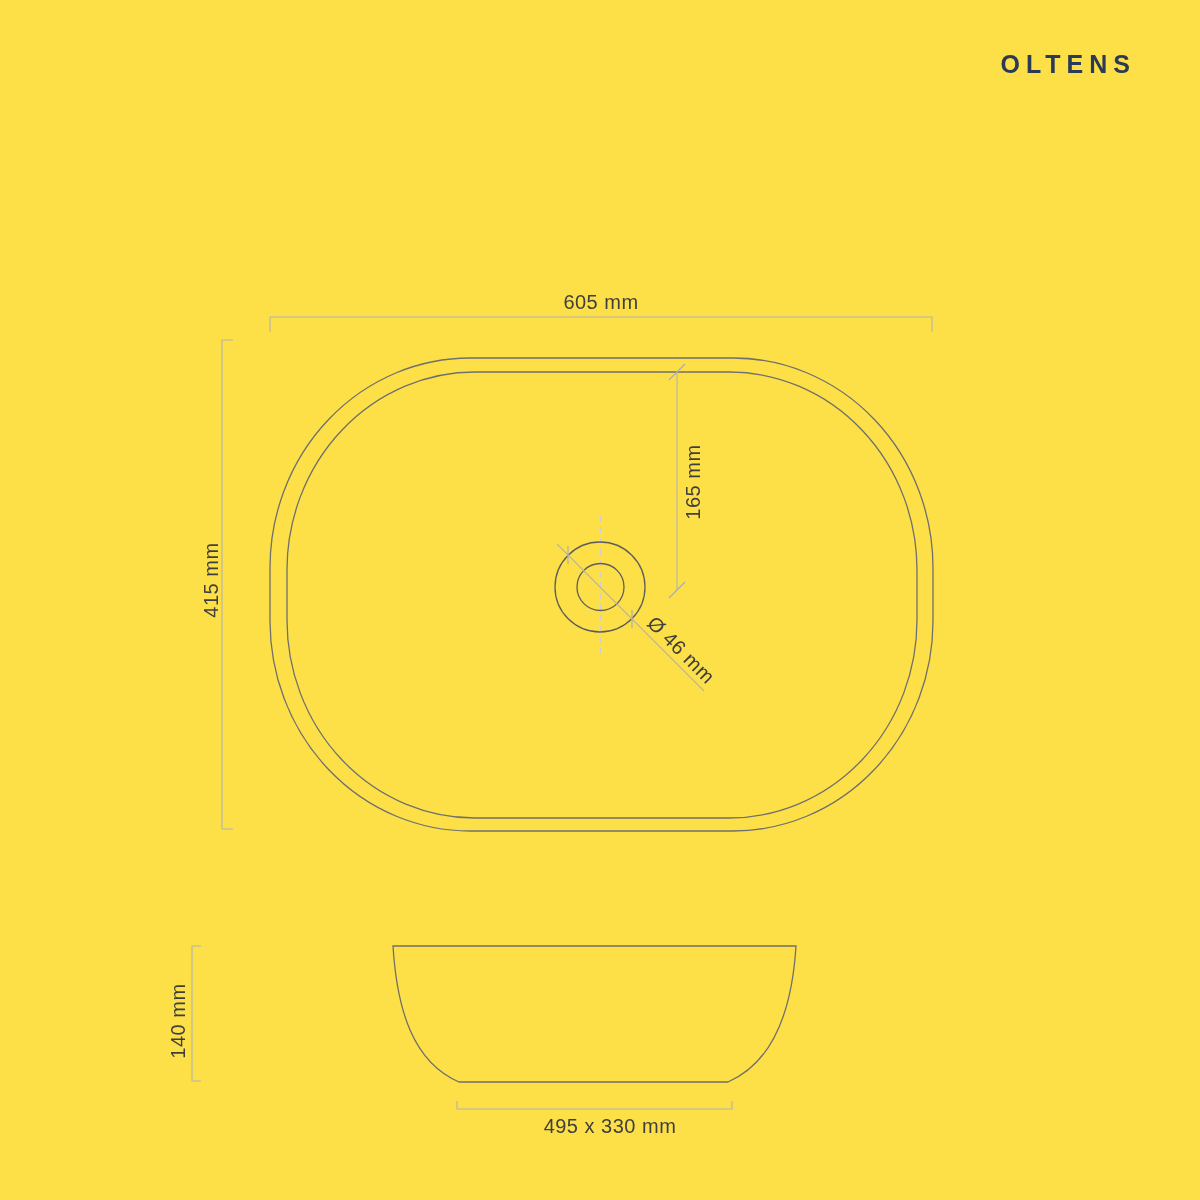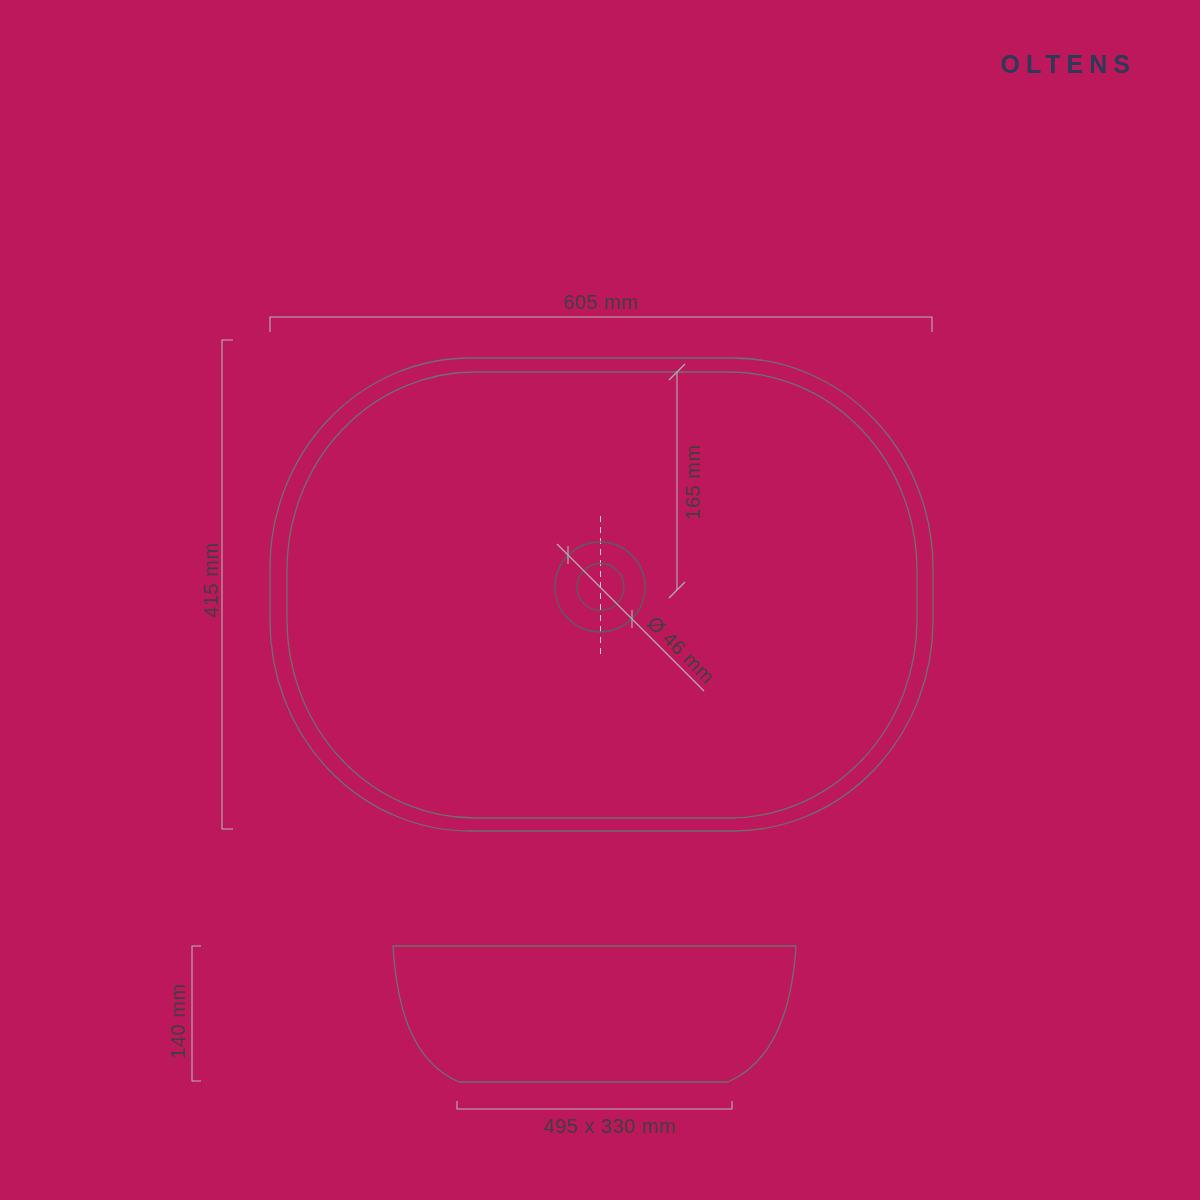--- a/index.html
+++ b/index.html
@@ -1,17 +1,17 @@
 <!DOCTYPE html>
 <html><head>
 <meta charset="utf-8">
 <style>
   html,body{margin:0;padding:0;background:#ffffff;}
   .stage{
-    width:1200px;height:1200px;position:relative;background:#be185d;
+    width:1200px;height:1200px;position:relative;background:#fde047;
     font-family:"Liberation Sans",sans-serif;overflow:hidden;
   }
   svg{display:block;}
   .outline{fill:none;stroke:#6f6f6f;stroke-width:1.3px;}
   .drain{fill:none;stroke:#5d5d5d;stroke-width:1.3px;}
   .dim{fill:none;stroke:#b3b3b3;stroke-width:1.1px;}
   .tick{fill:none;stroke:#adadad;stroke-width:1.2px;}
   .centerline{fill:none;stroke:#cfcfcf;stroke-width:1px;stroke-dasharray:6 5;}
   .dimtext{
     fill:#3f3f3f;font-size:20px;letter-spacing:0.5px;

